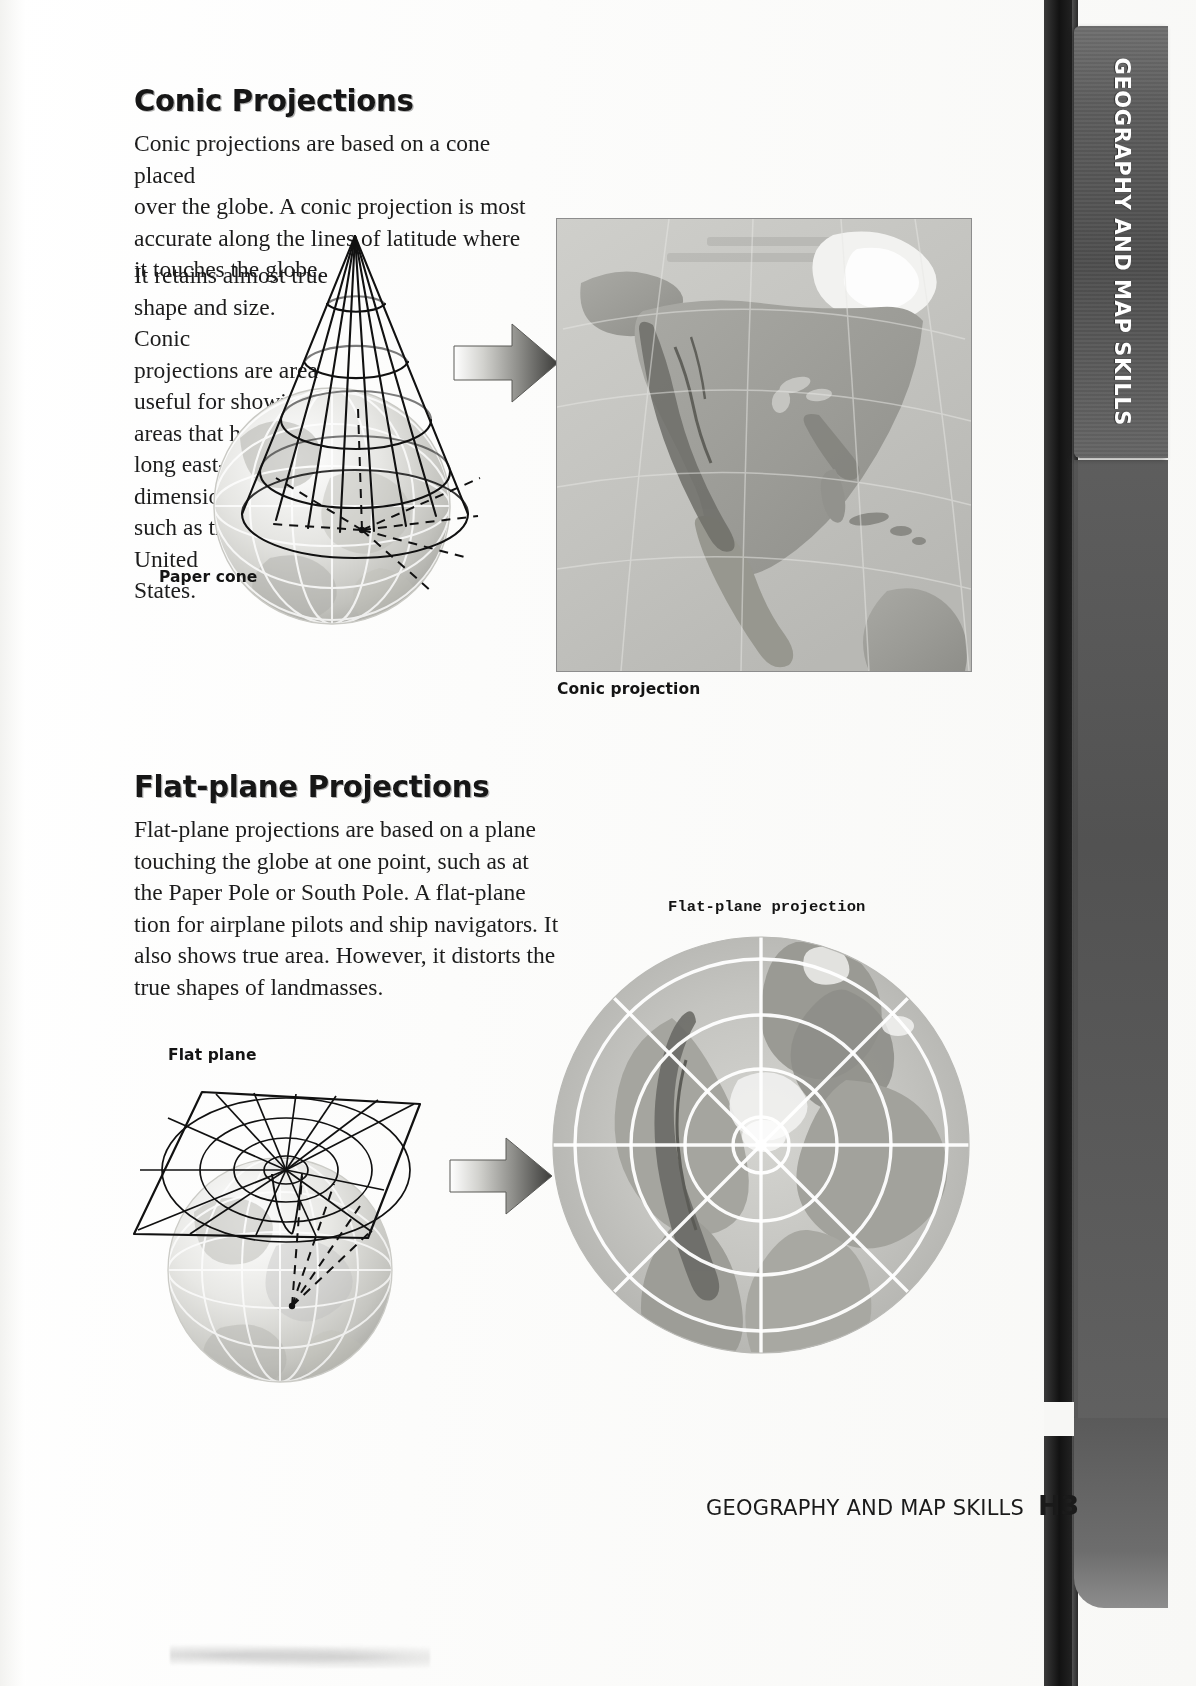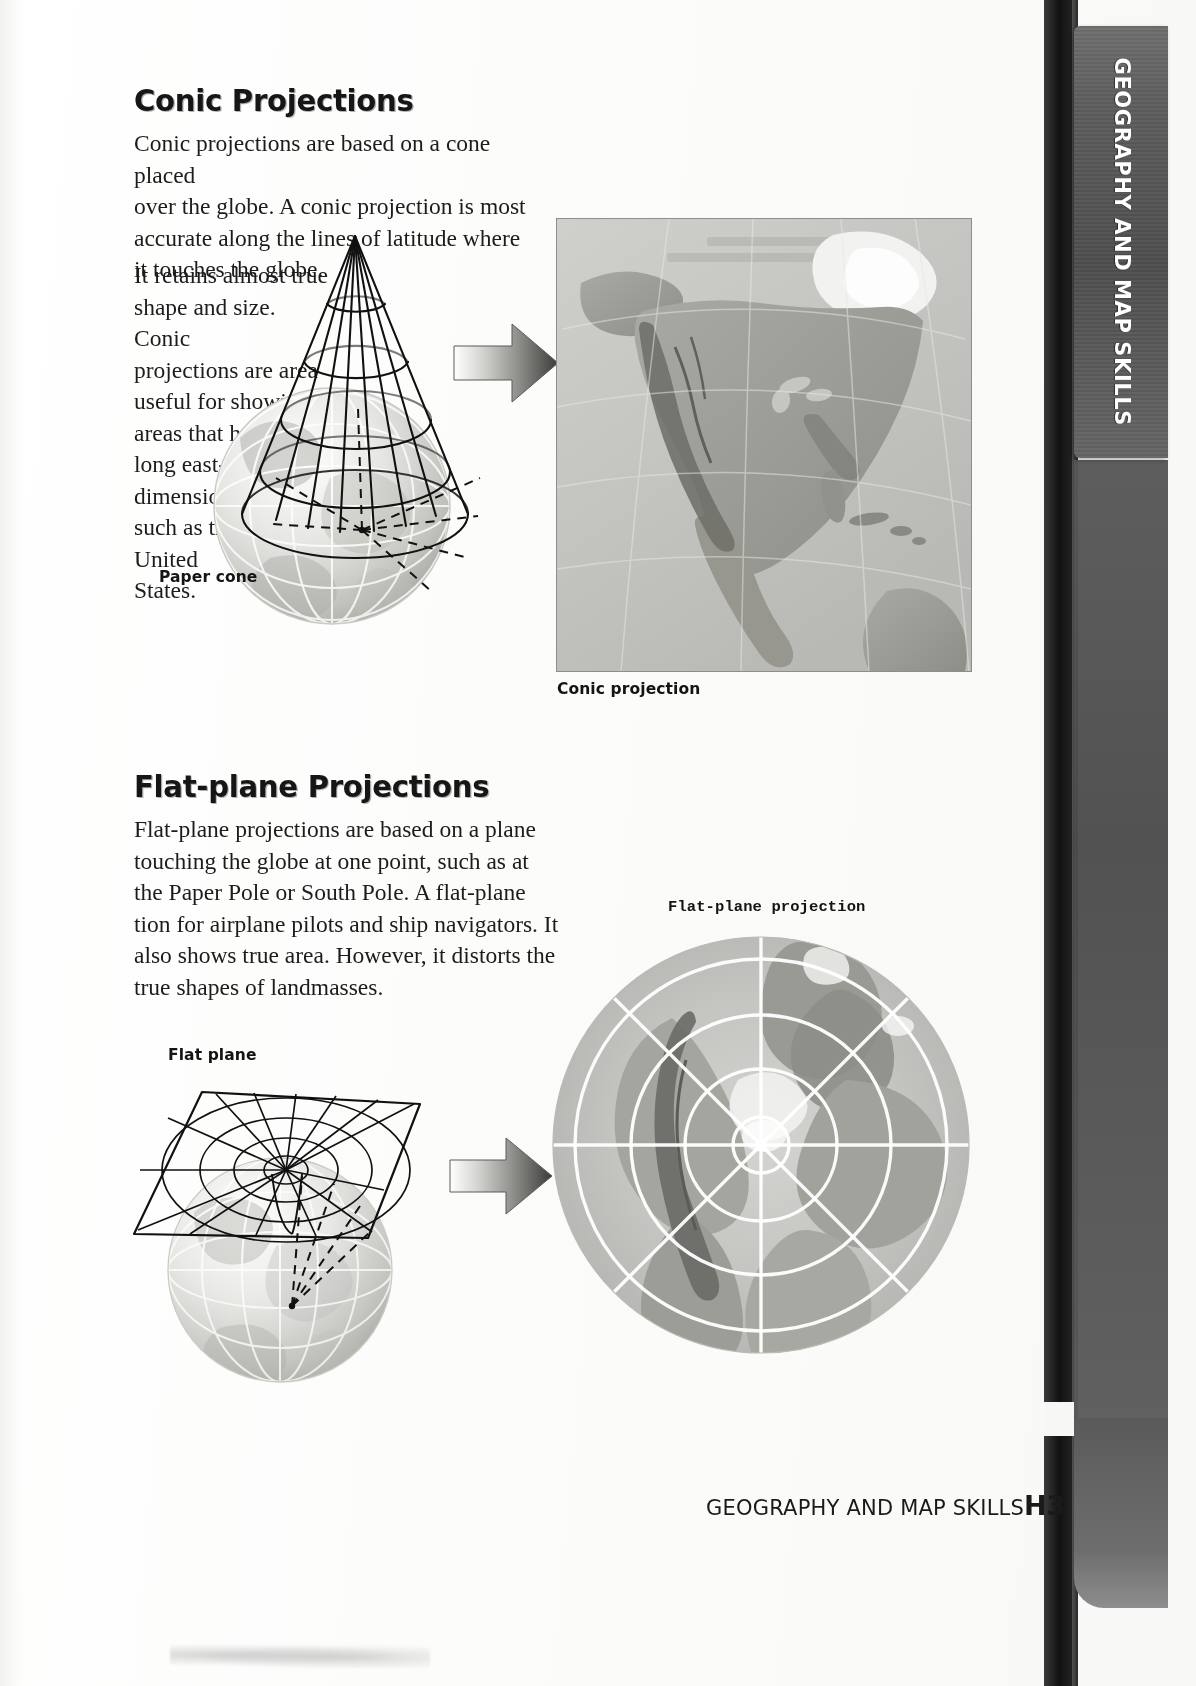--- a/index.html
+++ b/index.html
@@ -118,21 +118,21 @@
   }
   .globe-svg,.cone-svg,.plane-svg,.polar-svg{display:block;}
 
   
   .footer{
     position:absolute;
     font-family:"DejaVu Sans",sans-serif;
     color:#1a1a1a;
   }
   .footer .ftxt{font-size:21px;letter-spacing:.2px;}
-  .footer .fpage{font-size:27px;font-weight:bold;}
+  .footer .fpage{font-size:27px;font-weight:bold;margin-left:14px;}
 
   .nm{user-select:none;}
 </style>
 </head>
 <body>
 
 <div class="page-surface"></div>
 <div class="scan-edge-left"></div>
 
 <div class="side-tab-wrap">

